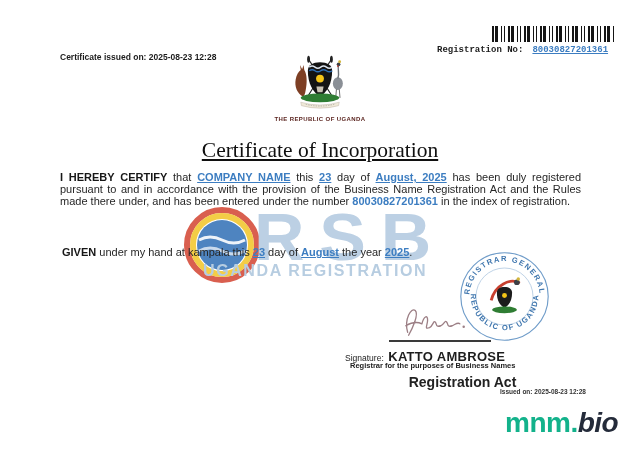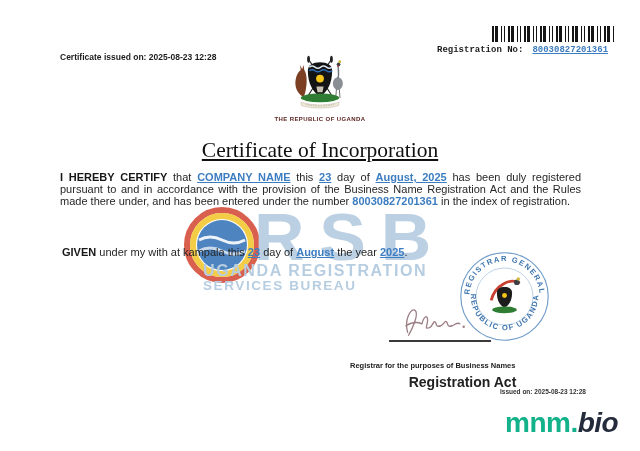--- a/index.html
+++ b/index.html
@@ -60,21 +60,20 @@
   <div class="watermark">
     <svg class="wm-circle" width="78" height="78" viewBox="0 0 78 78">
       <circle cx="39" cy="39" r="35" fill="none" stroke="#d24330" stroke-width="6" opacity="0.85"></circle>
       <circle cx="39" cy="39" r="29" fill="none" stroke="#f2c832" stroke-width="6" opacity="0.9"></circle>
       <circle cx="39" cy="39" r="25" fill="#2f6fb5" opacity="0.85"></circle>
       <path d="M16 34 q11 -6 23 0 t23 0" stroke="#ffffff" stroke-width="3" fill="none" opacity="0.9"></path>
       <path d="M16 45 q11 -6 23 0 t23 0" stroke="#ffffff" stroke-width="3" fill="none" opacity="0.7"></path>
     </svg>
     <span class="wm-rsb">RSB</span>
     <div class="wm-l1">UGANDA REGISTRATION</div>
-    <div class="wm-l2">SERVICES BUREAU</div>
   </div>
 
   <div class="issued-top">Certificate issued on: 2025-08-23 12:28</div>
   <div class="barcode"></div>
   <div class="reg-row">
     <span class="reg-label">Registration No:</span><a class="reg-number">80030827201361</a>
   </div>
 
   <div class="arms">
     <svg width="86" height="60" viewBox="0 0 120 84">
@@ -101,21 +100,21 @@
       <path d="M33 66 q27 8 54 0 l-1 5 q-26 7 -52 0 Z" fill="#efe9d8" stroke="#998877" stroke-width="0.4"></path>
       <path d="M40 69 q20 5 40 0" stroke="#777" stroke-width="0.6" fill="none" stroke-dasharray="2 1.5"></path>
     </svg>
     <div class="arms-caption">THE REPUBLIC OF UGANDA</div>
   </div>
 
   <div class="title">Certificate of Incorporation</div>
 
   <p class="body-par"><b>I HEREBY CERTIFY</b><span> that </span><a class="link">COMPANY NAME</a><span> this </span><a class="link">23</a><span> day of </span><a class="link">August, 2025</a><span> has been duly registered pursuant to and in accordance with the provision of the Business Name Registration Act and the Rules made there under, and has been entered under the number </span><span class="num">80030827201361</span><span> in the index of registration.</span></p>
 
-  <p class="given-par"><b>GIVEN</b><span> under my with at kampala this </span><a class="link">23</a><span> day of </span><a class="link">August</a><span> the year </span><a class="link">2025</a><span>.</span></p>
+  <p class="given-par"><b>GIVEN</b><span> under my hand at kampala this </span><a class="link">23</a><span> day of </span><a class="link">August</a><span> the year </span><a class="link">2025</a><span>.</span></p>
 
   <div class="seal">
     <svg width="95" height="95" viewBox="0 0 100 100">
       <defs>
         <path id="arcTop" d="M 13 50 A 37 37 0 0 1 87 50"></path>
         <path id="arcBot" d="M 14.5 50 A 35.5 35.5 0 0 0 85.5 50"></path>
       </defs>
       <circle cx="50" cy="50" r="46" fill="none" stroke="#6f9cc9" stroke-width="1.2"></circle>
       <circle cx="50" cy="50" r="30" fill="none" stroke="#a9c3de" stroke-width="0.8"></circle>
       <text font-size="8" font-weight="bold" fill="#3f76ae" letter-spacing="1.4" font-family="Liberation Sans, sans-serif">
@@ -131,20 +130,24 @@
       <circle cx="50" cy="49" r="2.6" fill="#f5c518"></circle>
       <ellipse cx="50" cy="64" rx="13" ry="3.5" fill="#2f7d33"></ellipse>
     </svg>
   </div>
 
   <svg class="sig-scribble" width="82" height="38" viewBox="0 0 82 40">
     <path d="M8 32 C 4 18, 12 5, 16 9 C 20 13, 13 28, 9 35 M6 25 C 13 21, 19 21, 23 23 M23 23 C 25 15, 29 13, 29 19 C 29 25, 25 29, 31 27 C 35 25, 35 19, 37 21 C 39 23, 37 27, 43 25 C 47 23, 47 19, 49 21 C 51 23, 49 27, 55 25 C 59 23, 61 21, 63 23" stroke="#9c7f85" stroke-width="1.4" fill="none" stroke-linecap="round"></path>
     <circle cx="67" cy="26" r="1.3" fill="#9c7f85"></circle>
   </svg>
   <div class="sig-line"></div>
+  <div class="sig-row">
+    <span class="sig-label">Signature:</span>
+    <span class="sig-name">KATTO AMBROSE</span>
+  </div>
   <div class="sig-role1">Registrar for the purposes of Business Names</div>
   <div class="sig-role2">Registration Act</div>
   <div class="issued-bottom">Issued on: 2025-08-23 12:28</div>
 
   <div class="brand">
     <span class="brand-teal">mnm.</span><span class="brand-navy">bio</span>
   </div>
 
 </div>
 

